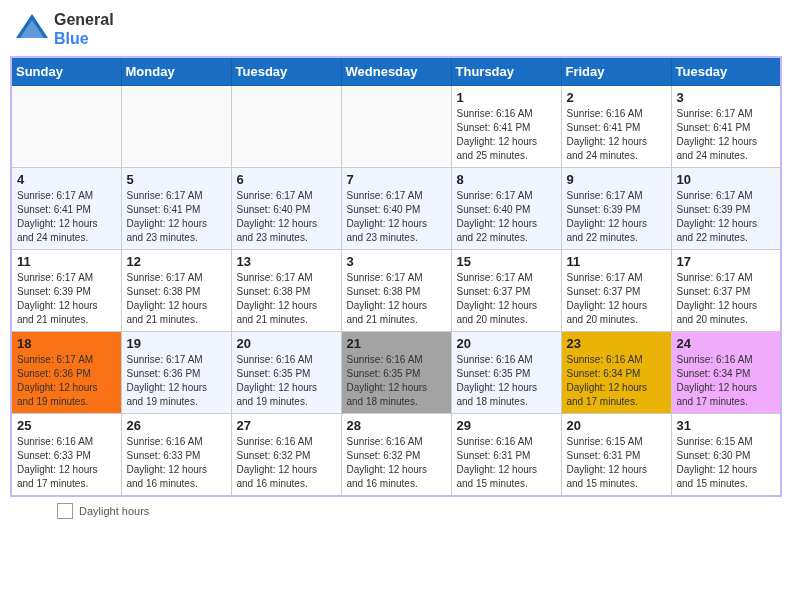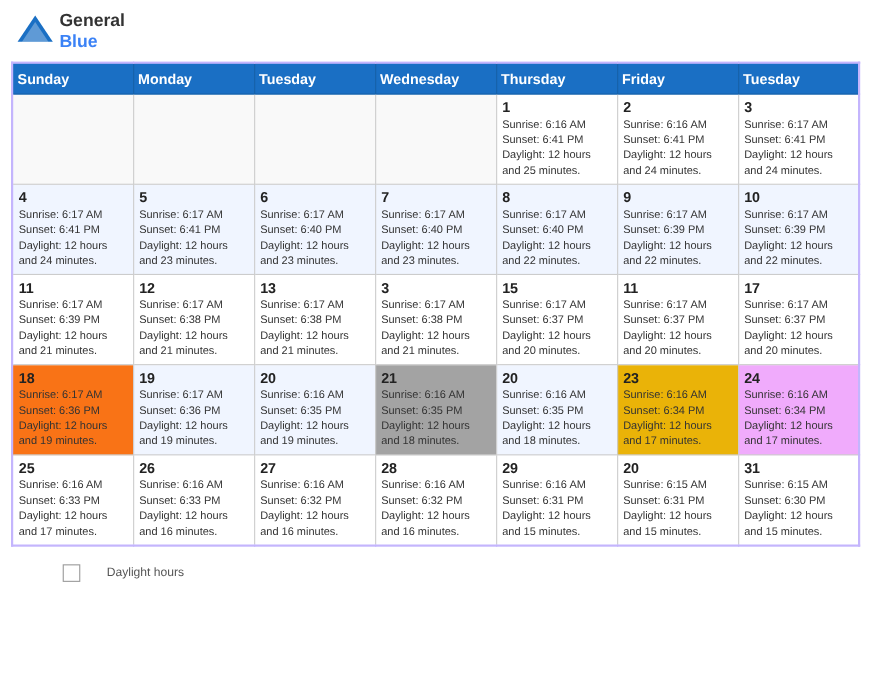--- a/index.html
+++ b/index.html
@@ -81,26 +81,26 @@
       font-weight: bold;
       display: block;
       margin-bottom: 2px;
     }
     .day-info {
       font-size: 10px;
       color: #333;
       line-height: 1.4;
     }
     .footer {
-      margin-top: 16px;
+      margin-top: 6px;
       font-size: 11px;
       color: #555;
       display: flex;
       align-items: center;
-      gap: 24px;
+      gap: 6px;
       padding-left: 47px;
     }
     .footer-box {
       width: 16px;
       height: 16px;
       background: #fff;
       border: 1px solid #999;
       display: inline-block;
     }
   </style>

